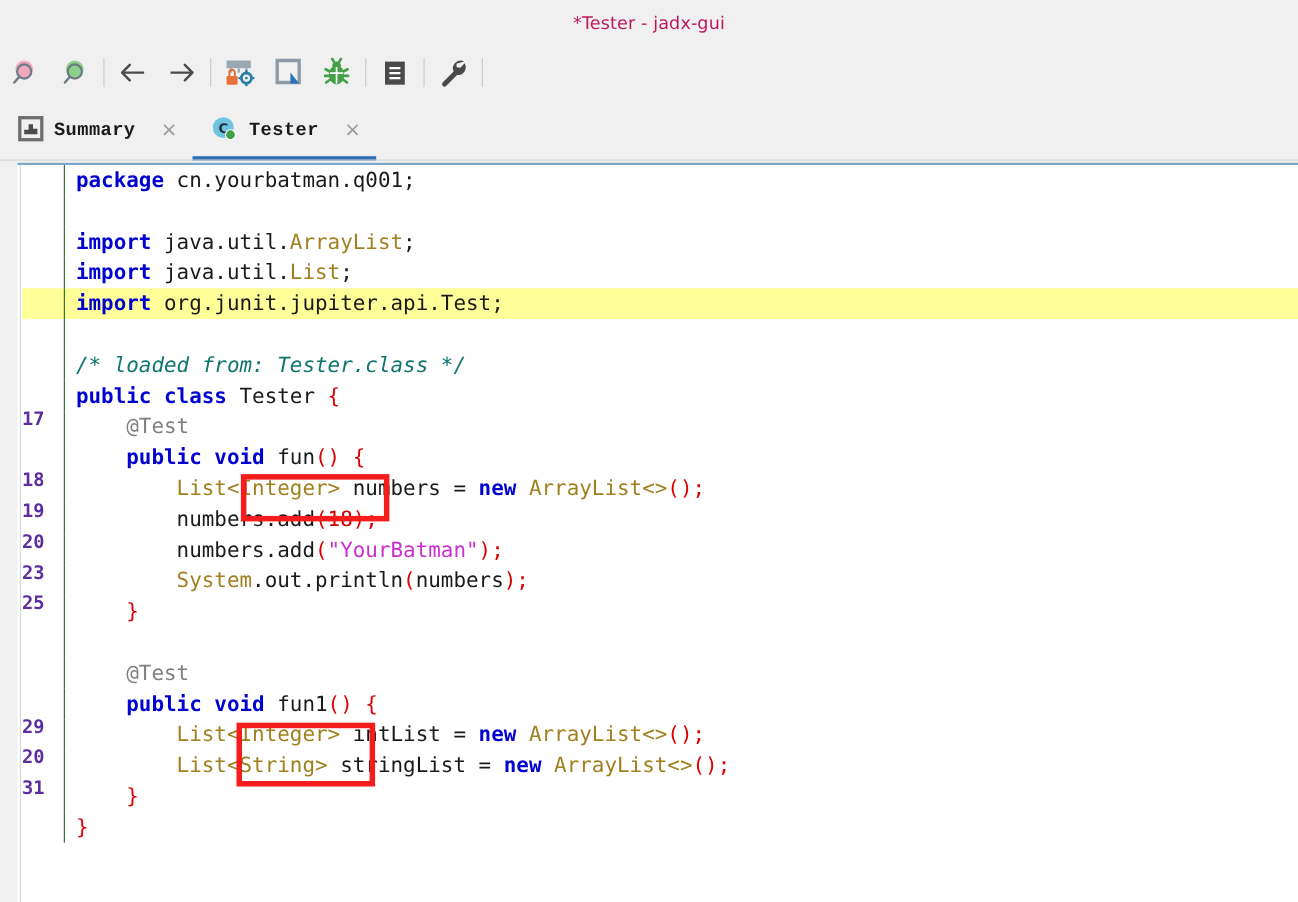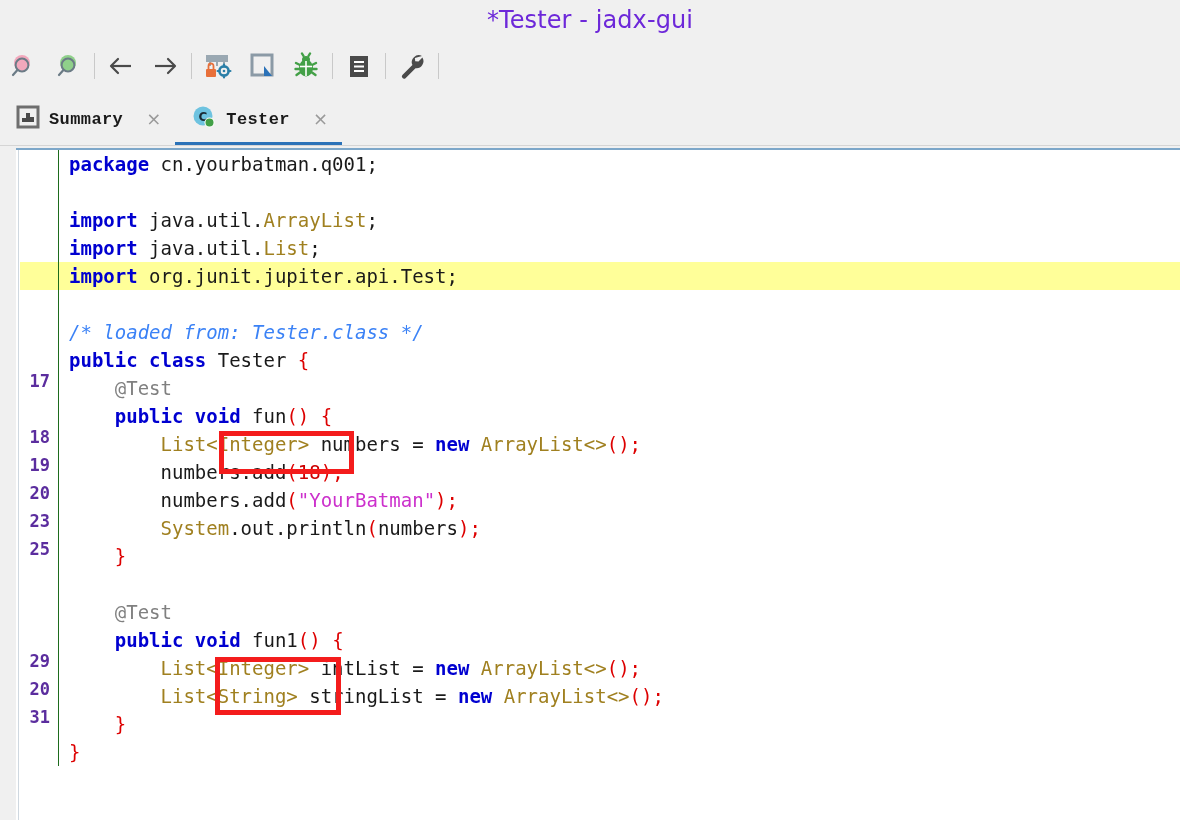--- a/index.html
+++ b/index.html
@@ -12,21 +12,21 @@
   }
   #app { position: relative; width: 1180px; height: 820px; background: #f0f0f0; }
 
   
   .titlebar {
     height: 40px; width: 100%;
     display: flex; align-items: center; justify-content: center;
     background: #f0f0f0;
   }
   .titlebar .title {
-    font-size: 24px; color: #6d28d9; letter-spacing: 0.1px;
+    font-size: 16px; color: #be185d; letter-spacing: 0.1px;
     font-family: "DejaVu Sans", sans-serif;
   }
 
   
   .toolbar {
     height: 52px; width: 100%;
     display: flex; align-items: center;
     padding-left: 2px;
     background: #f0f0f0;
   }
@@ -91,41 +91,41 @@
     font-size: 19px;
     line-height: 28px;
   }
   .row {
     position: relative; height: 28px; white-space: pre;
     display: flex; align-items: center;
   }
   .row.hl { background: #ffff99; }
   .gutter {
     width: 38px; flex: 0 0 38px;
-    text-align: right; padding-right: 8px;
+    padding-right: 8px;
     color: #5b2d9e; font-weight: bold; font-size: 17px;
     font-family: "DejaVu Sans Mono", monospace;
     margin-top: 41px;
   }
   .vline {
     width: 1px; flex: 0 0 1px; align-self: stretch;
     background: #1d6b1d;
   }
   .code {
     padding-left: 10px; white-space: pre;
   }
 
   
   .kw  { color: #0000d0; font-weight: bold; }
   .pln { color: #1a1a1a; }
   .typ { color: #a08020; }
   .str { color: #cc30cc; }
   .num { color: #cc0000; }
   .pun { color: #dd0000; }
-  .cmt { color: #3b82f6; font-style: italic; }
+  .cmt { color: #0f766e; font-style: italic; }
   .ann { color: #808080; }
 
   
   .redbox {
     position: absolute;
     border: 5px solid #f41c1c;
     pointer-events: none;
     background: transparent;
   }
 </style>

